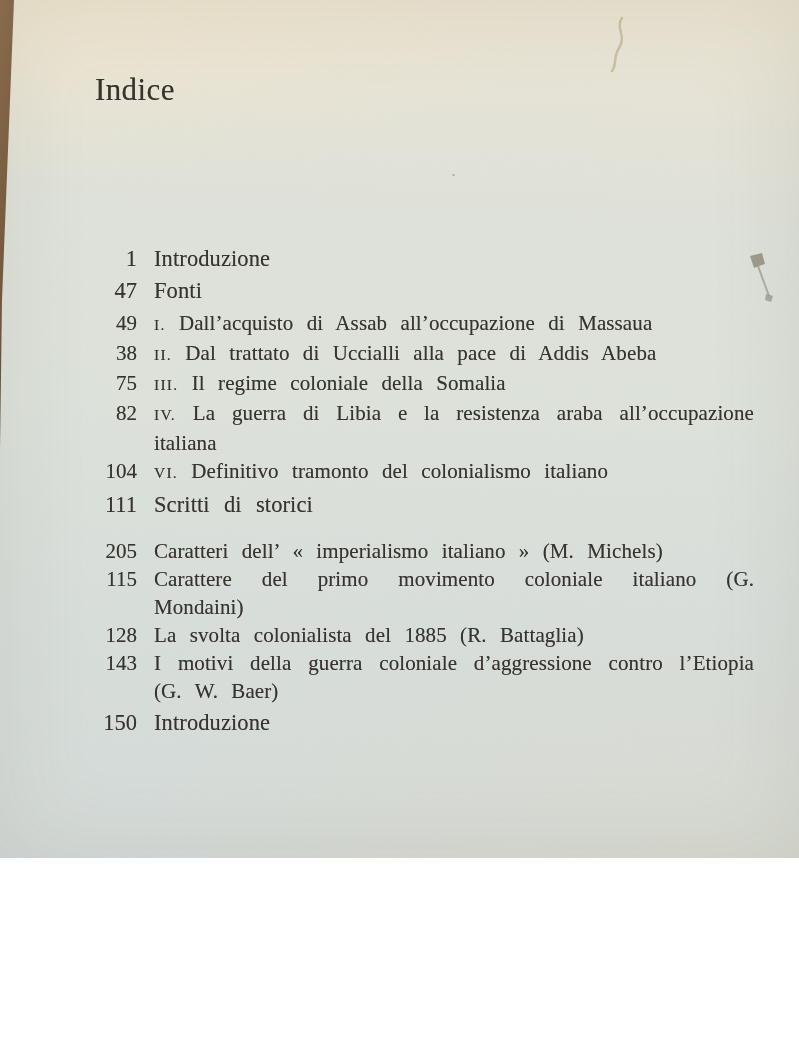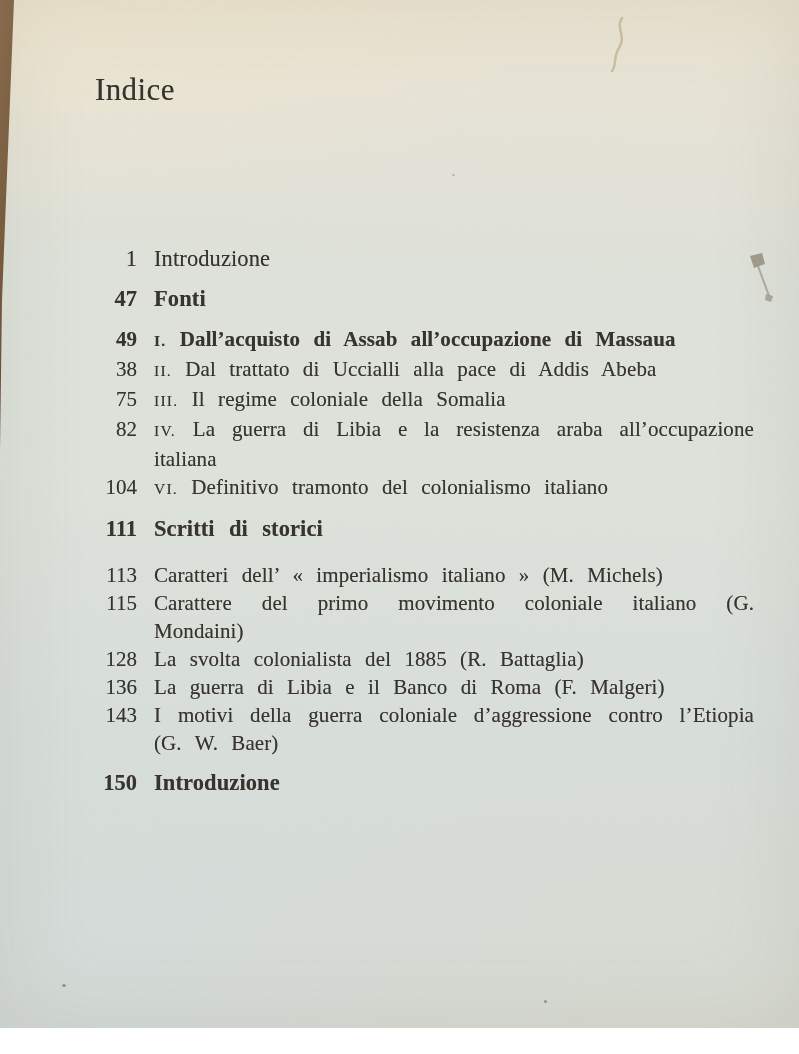--- a/index.html
+++ b/index.html
@@ -1,19 +1,19 @@
 <!DOCTYPE html>
 <html lang="it"><head>
 <meta charset="utf-8">
 <style>
   html, body { margin: 0; padding: 0; }
   #page {
     position: relative;
     width: 799px;
-    height: 1028px;
+    height: 858px;
     overflow: hidden;
     font-family: "Liberation Serif", "DejaVu Serif", serif;
     color: var(--ink, #37342e);
     background:
       radial-gradient(120% 55% at 88% 104%, rgba(224,219,200,0.40), rgba(224,219,200,0) 60%),
       radial-gradient(95% 38% at 8% -6%, rgba(240,230,206,0.85), rgba(240,230,206,0) 72%),
       linear-gradient(182deg,
         var(--paper-top, #ece5d2) 0%,
         #e5e3d8 14%,
         #dee2da 28%,
@@ -41,21 +41,21 @@
     position: absolute; left: 95px; top: 72px;
     font-size: 31px; line-height: 36px;
     letter-spacing: 0.4px;
     text-shadow: 0 0 0.6px rgba(50,47,40,0.5);
   }
   .toc {
     position: absolute; left: 57px; top: 245px; width: 697px;
     text-shadow: 0 0 0.6px rgba(50,47,40,0.45);
   }
   .row { display: flex; font-size: 21px; line-height: 28px; }
-  .gap-sm { margin-top: 12px; font-weight: bold; }
+  .gap-sm { margin-top: 4px; }
   .gap-md { margin-top: 18px; }
   .num { flex: none; width: 80px; text-align: right; }
   .label {
     margin-left: 17px; width: 600px;
     text-align: justify;
     word-spacing: 0.38em;
     letter-spacing: 0.1px;
     hyphens: manual;
   }
   .section .num, .section .label { font-size: 22.5px; }
@@ -132,39 +132,35 @@
       <span class="num">104</span>
       <span class="label"><span class="roman">VI.</span> <span>Definitivo tramonto del colonialismo italiano</span></span>
     </div>
 
     <div class="row section gap-sm">
       <span class="num">111</span>
       <span class="label"> <span>Scritti di storici</span></span>
     </div>
 
     <div class="row gap-md">
-      <span class="num">113</span>
+      <span class="num">205</span>
       <span class="label"> <span>Caratteri dell’ « imperialismo italiano » (M. Michels)</span></span>
     </div>
 
     <div class="row">
       <span class="num">115</span>
       <span class="label"> <span>Carattere del primo movimento coloniale italiano (G. Mondaini)</span></span>
     </div>
 
 
     <div class="row">
       <span class="num">128</span>
       <span class="label"> <span>La svolta colonialista del 1885 (R. Battaglia)</span></span>
     </div>
 
-    <div class="row">
-      <span class="num">136</span>
-      <span class="label"> <span>La guerra di Libia e il Banco di Roma (F. Malgeri)</span></span>
-    </div>
 
     <div class="row">
       <span class="num">143</span>
       <span class="label"> <span>I motivi della guerra coloniale d’aggressione contro l’Etiopia (G. W. Baer)</span></span>
     </div>
 
     <div class="row section gap-sm">
       <span class="num">150</span>
       <span class="label"> <span>Introduzione</span></span>
     </div>

